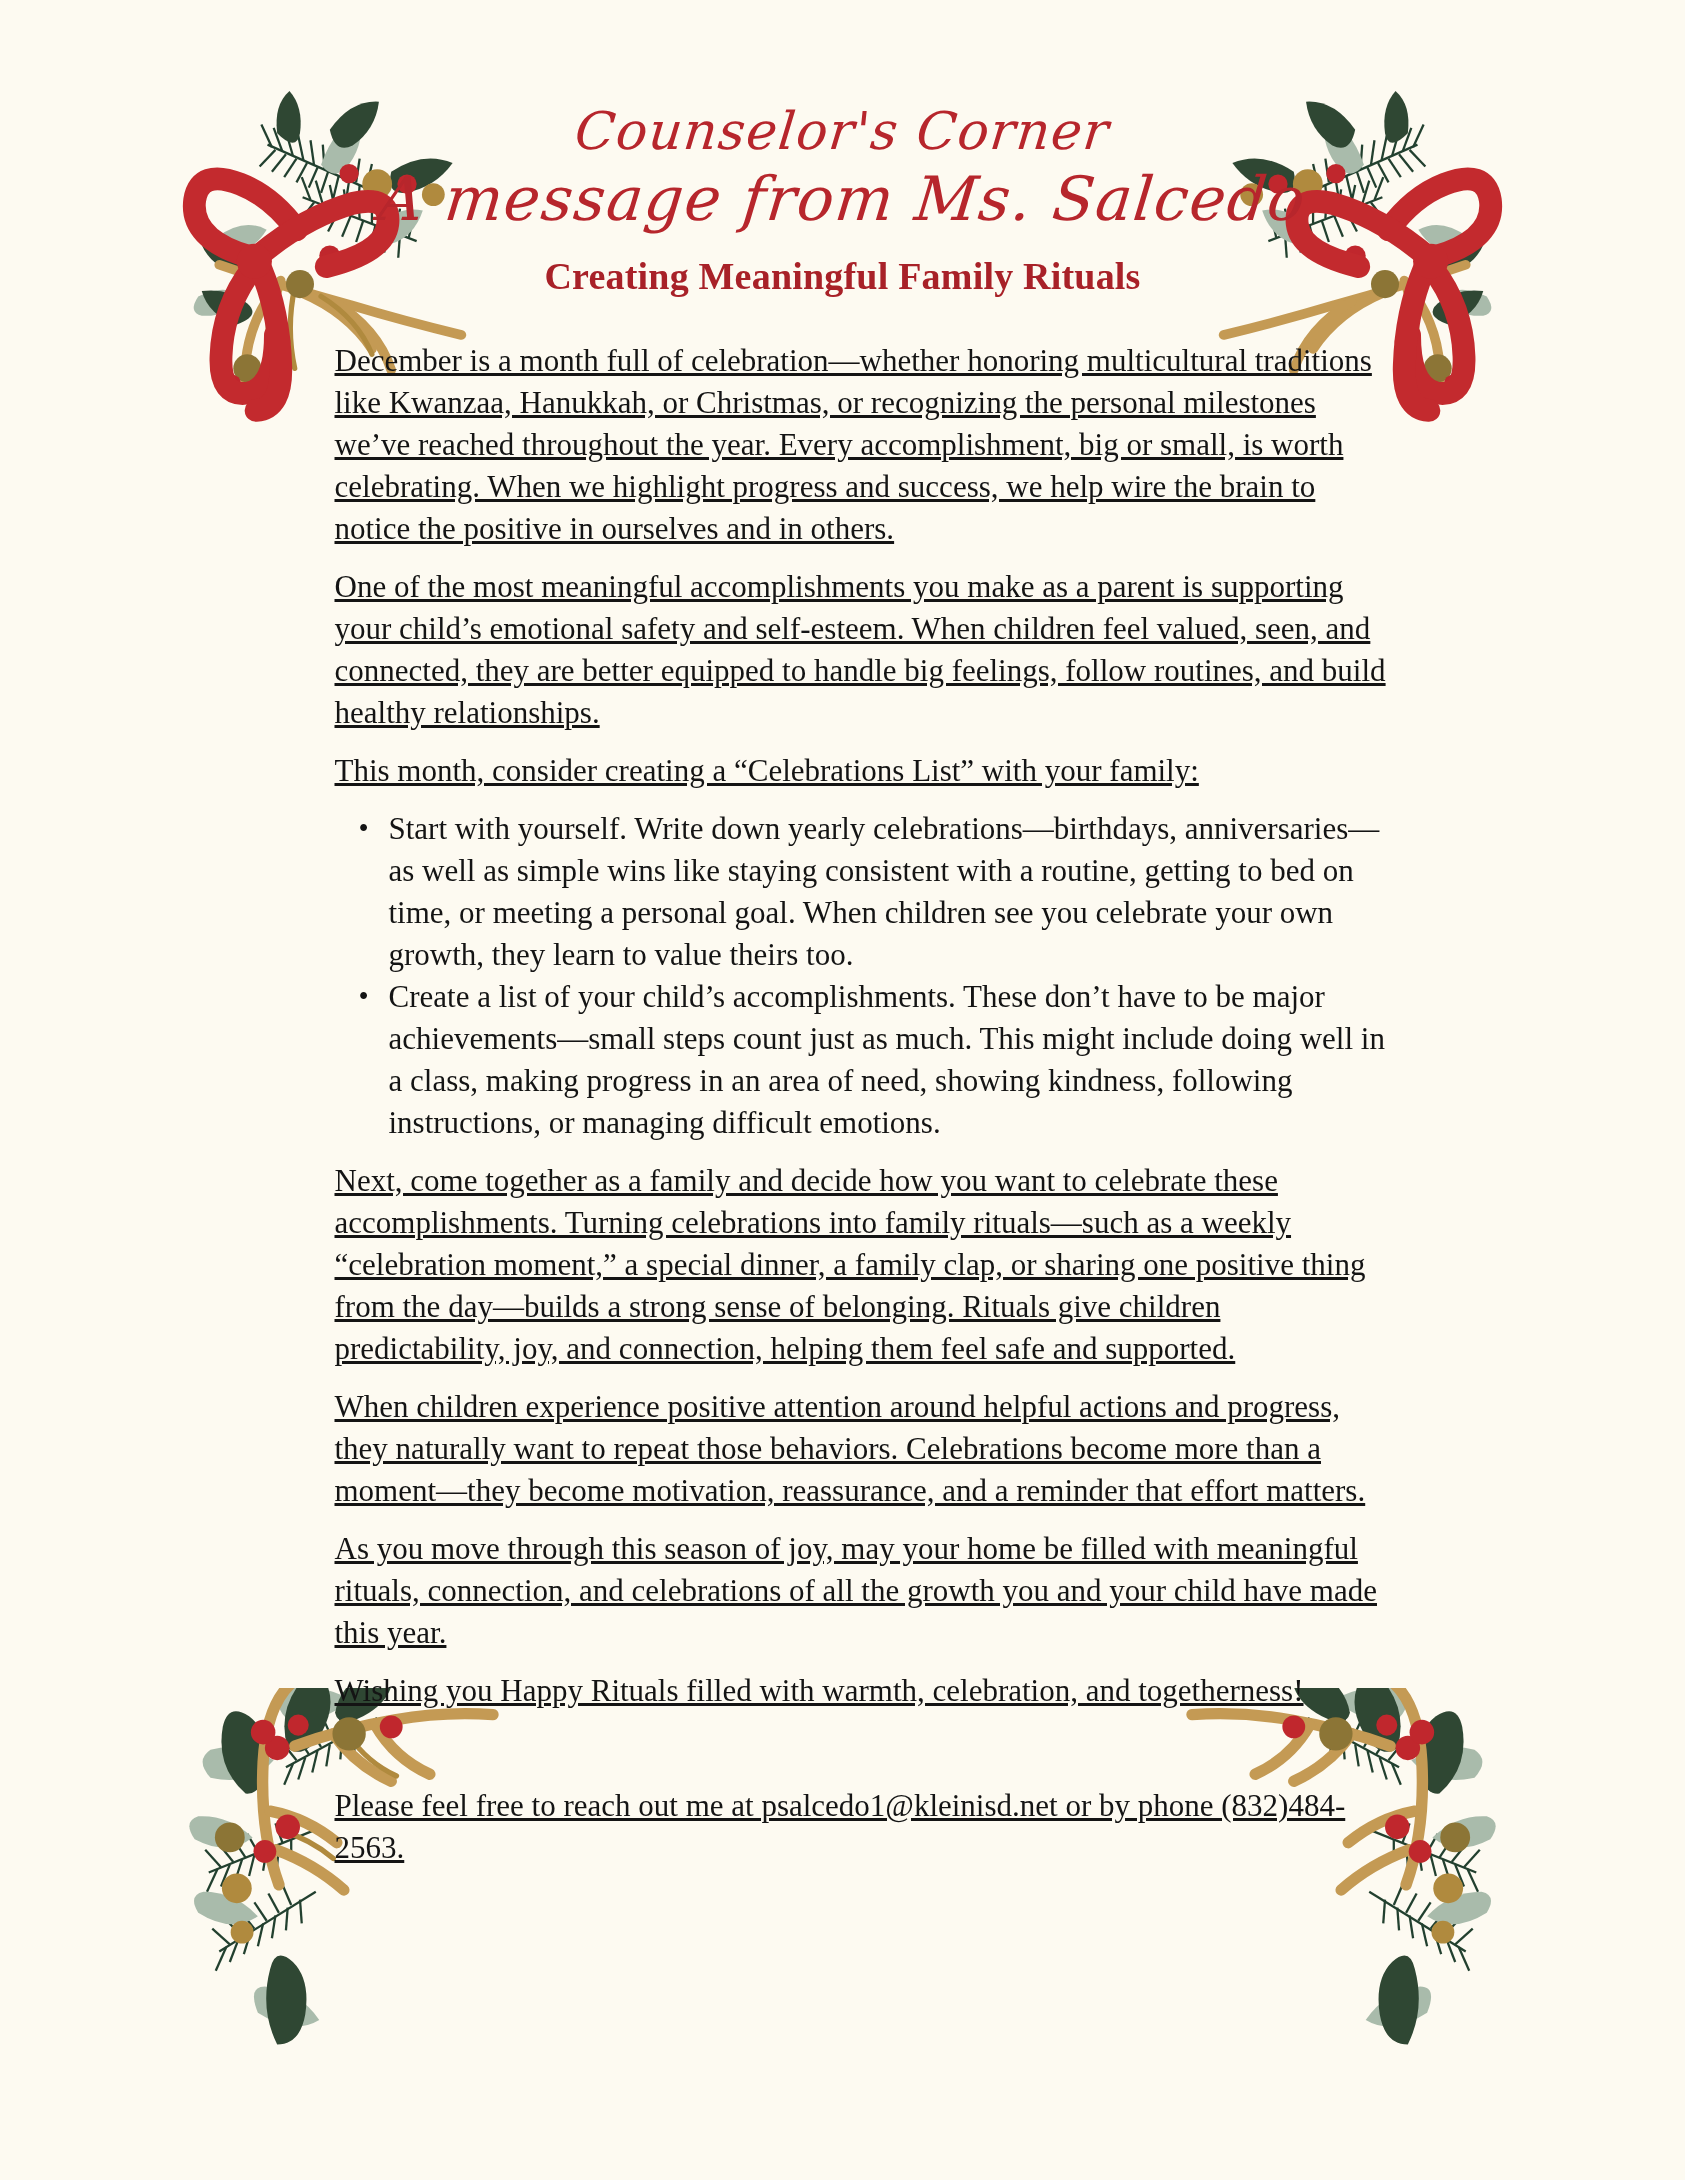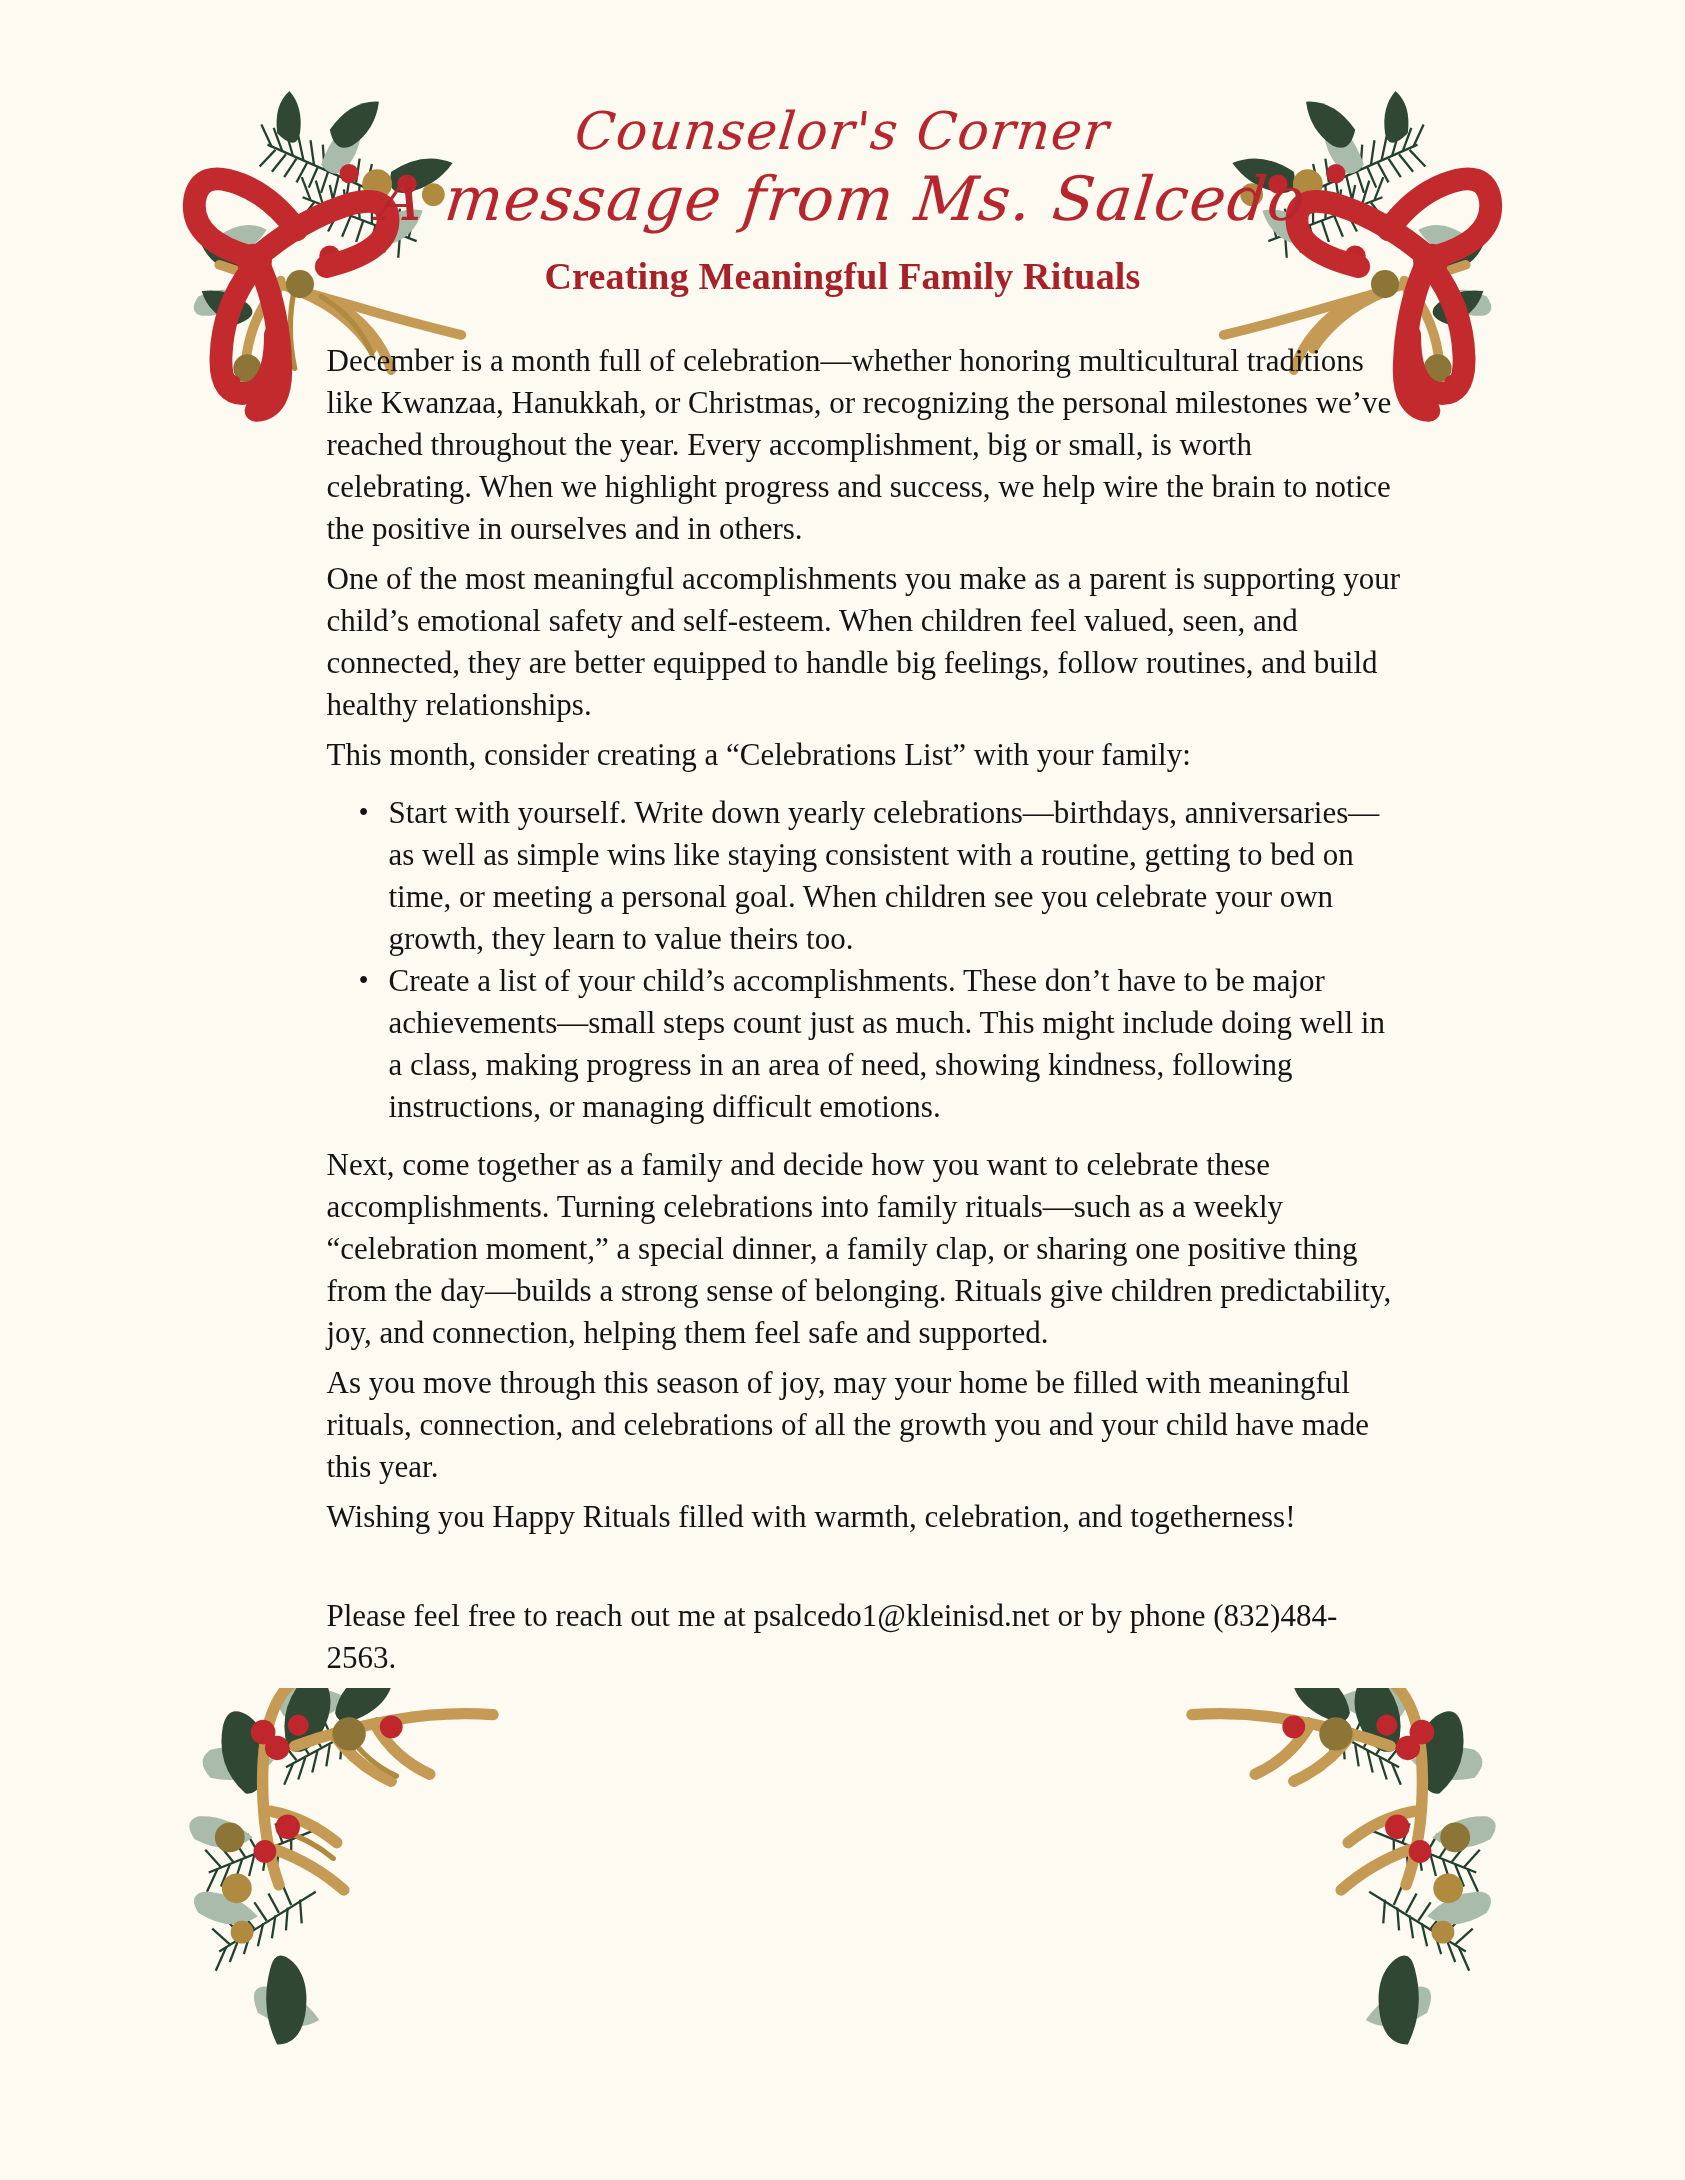--- a/index.html
+++ b/index.html
@@ -76,21 +76,22 @@
     width: 1132px;
     padding-left: 42px;
     box-sizing: border-box;
     color: #141414;
     font-family: "Liberation Serif", serif;
     font-size: 31px;
     line-height: 42px;
     text-align: left;
   }
   .body-copy p {
-    margin: 8px;
+    margin: 16px;
+    text-decoration: underline;
   }
   .body-copy ul {
     margin: 16px;
     padding-left: 54px;
     list-style: none;
   }
   .body-copy li {
     position: relative;
     padding-left: 0;
   }
@@ -482,20 +483,21 @@
 
   <div class="body-copy">
     <p>December is a month full of celebration—whether honoring multicultural traditions like Kwanzaa, Hanukkah, or Christmas, or recognizing the personal milestones we’ve reached throughout the year. Every accomplishment, big or small, is worth celebrating. When we highlight progress and success, we help wire the brain to notice the positive in ourselves and in others.</p>
     <p>One of the most meaningful accomplishments you make as a parent is supporting your child’s emotional safety and self-esteem. When children feel valued, seen, and connected, they are better equipped to handle big feelings, follow routines, and build healthy relationships.</p>
     <p>This month, consider creating a “Celebrations List” with your family:</p>
     <ul>
       <li>Start with yourself. Write down yearly celebrations—birthdays, anniversaries—as well as simple wins like staying consistent with a routine, getting to bed on time, or meeting a personal goal. When children see you celebrate your own growth, they learn to value theirs too.</li>
       <li>Create a list of your child’s accomplishments. These don’t have to be major achievements—small steps count just as much. This might include doing well in a class, making progress in an area of need, showing kindness, following instructions, or managing difficult emotions.</li>
     </ul>
     <p>Next, come together as a family and decide how you want to celebrate these accomplishments. Turning celebrations into family rituals—such as a weekly “celebration moment,” a special dinner, a family clap, or sharing one positive thing from the day—builds a strong sense of belonging. Rituals give children predictability, joy, and connection, helping them feel safe and supported.</p>
+    <p>When children experience positive attention around helpful actions and progress, they naturally want to repeat those behaviors. Celebrations become more than a moment—they become motivation, reassurance, and a reminder that effort matters.</p>
     <p>As you move through this season of joy, may your home be filled with meaningful rituals, connection, and celebrations of all the growth you and your child have made this year.</p>
     <p>Wishing you Happy Rituals filled with warmth, celebration, and togetherness!</p>
     <div class="spacer-line"></div>
     <p>Please feel free to reach out me at psalcedo1@kleinisd.net or by phone (832)484-2563.</p>
   </div>
 
 </div>
 
 
 </body></html>

